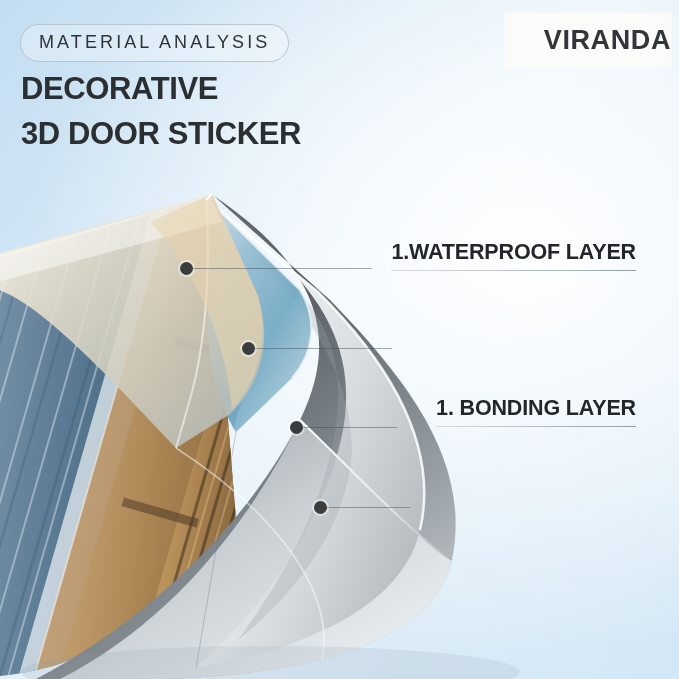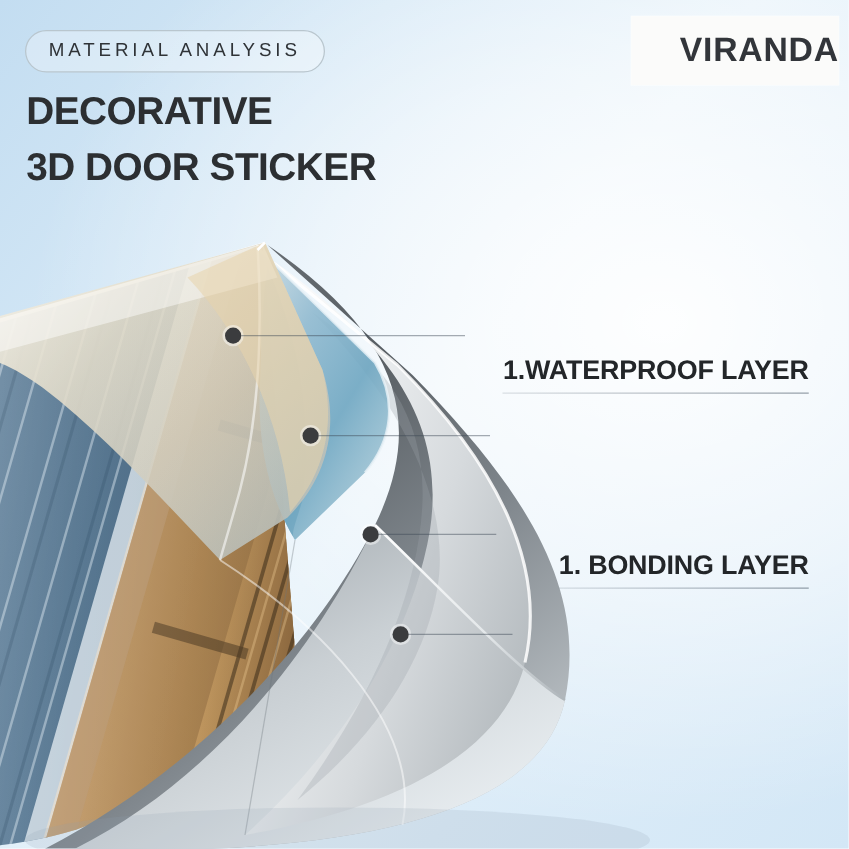--- a/index.html
+++ b/index.html
@@ -20,21 +20,21 @@
 
   
   .badge {
     position: absolute;
     left: 20px;
     top: 24px;
     padding: 7px 18px 8px 18px;
     border: 1.6px solid #b9c6ce;
     border-radius: 20px;
     background: rgba(255,255,255,0.30);
-    font-size: 15px;
+    font-size: 18px;
     letter-spacing: 3.1px;
     color: #2f3337;
     font-weight: 400;
     white-space: nowrap;
   }
   .headline {
     position: absolute;
     left: 21px;
     top: 66px;
     font-size: 31px;
@@ -69,24 +69,23 @@
   #art {
     position: absolute;
     left: 0; top: 0;
     width: 679px;
     height: 679px;
   }
 
   
   .callout {
     position: absolute;
-    right: 32px;
+    right: 43px;
     text-align: right;
     white-space: nowrap;
-    margin-top: 44px;
   }
   .callout .txt {
     display: block;
     font-size: 21.5px;
     font-weight: 700;
     letter-spacing: -0.15px;
     color: #232629;
     padding-bottom: 5px;
   }
   .callout .rule {

